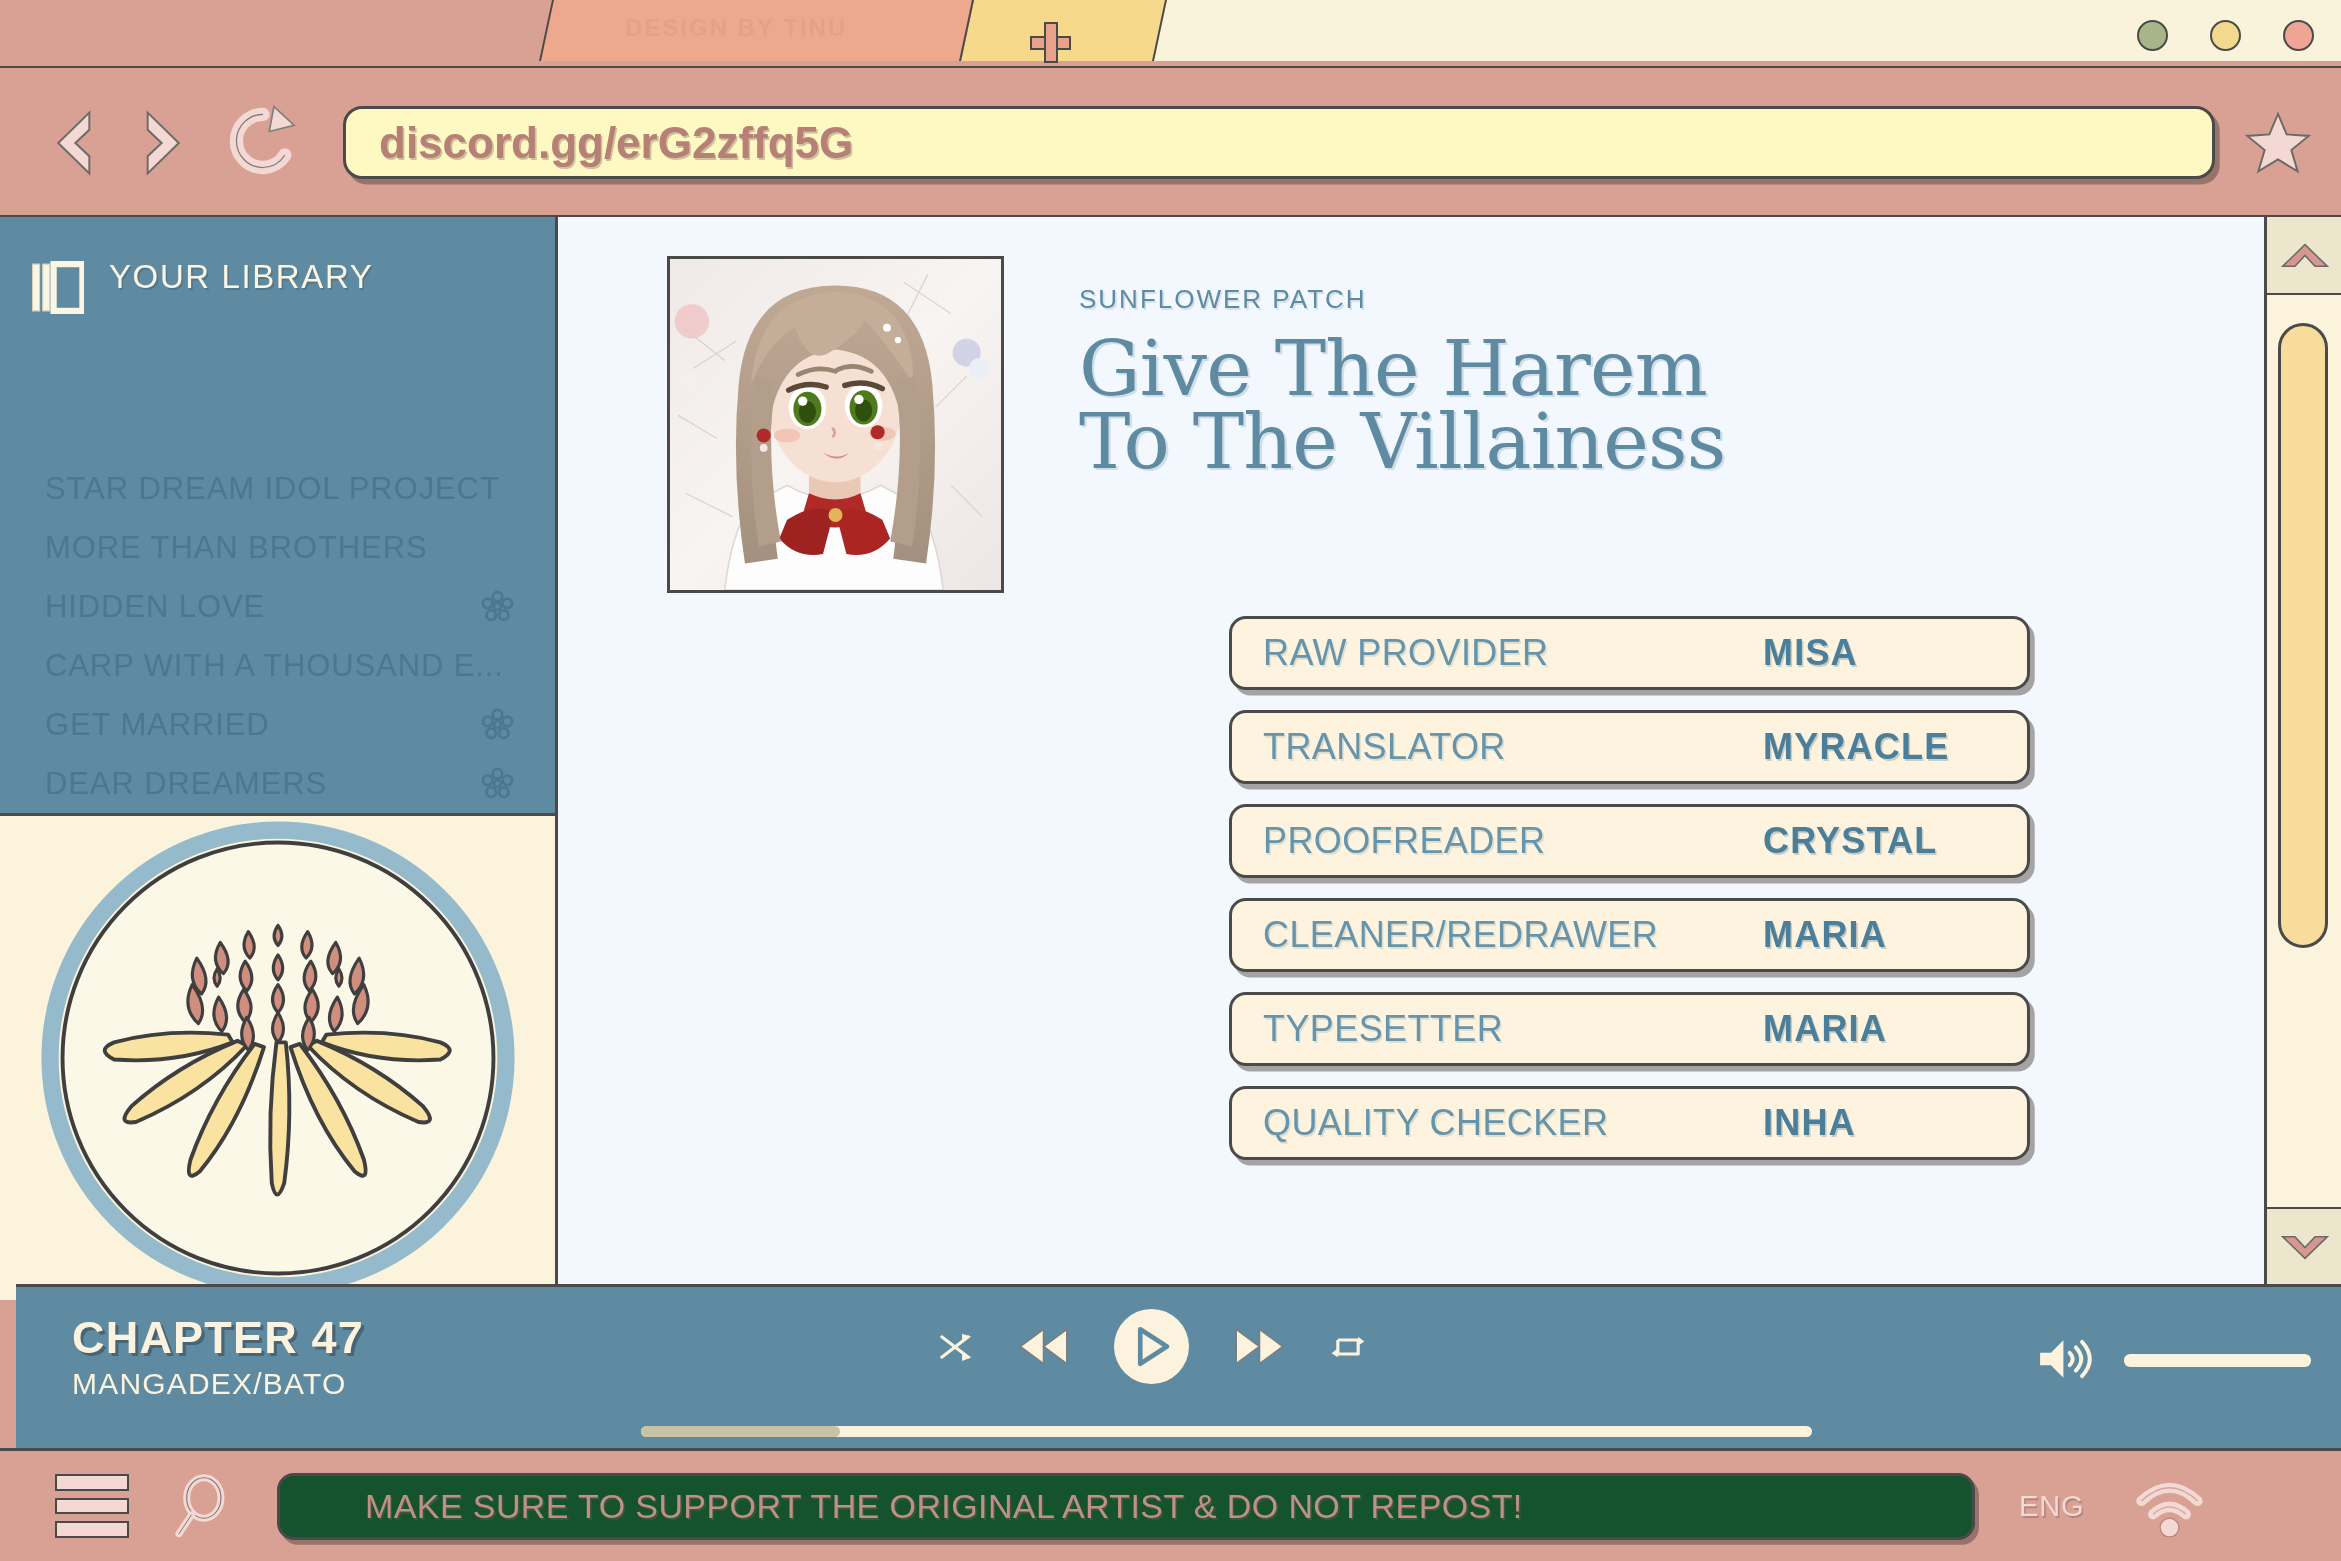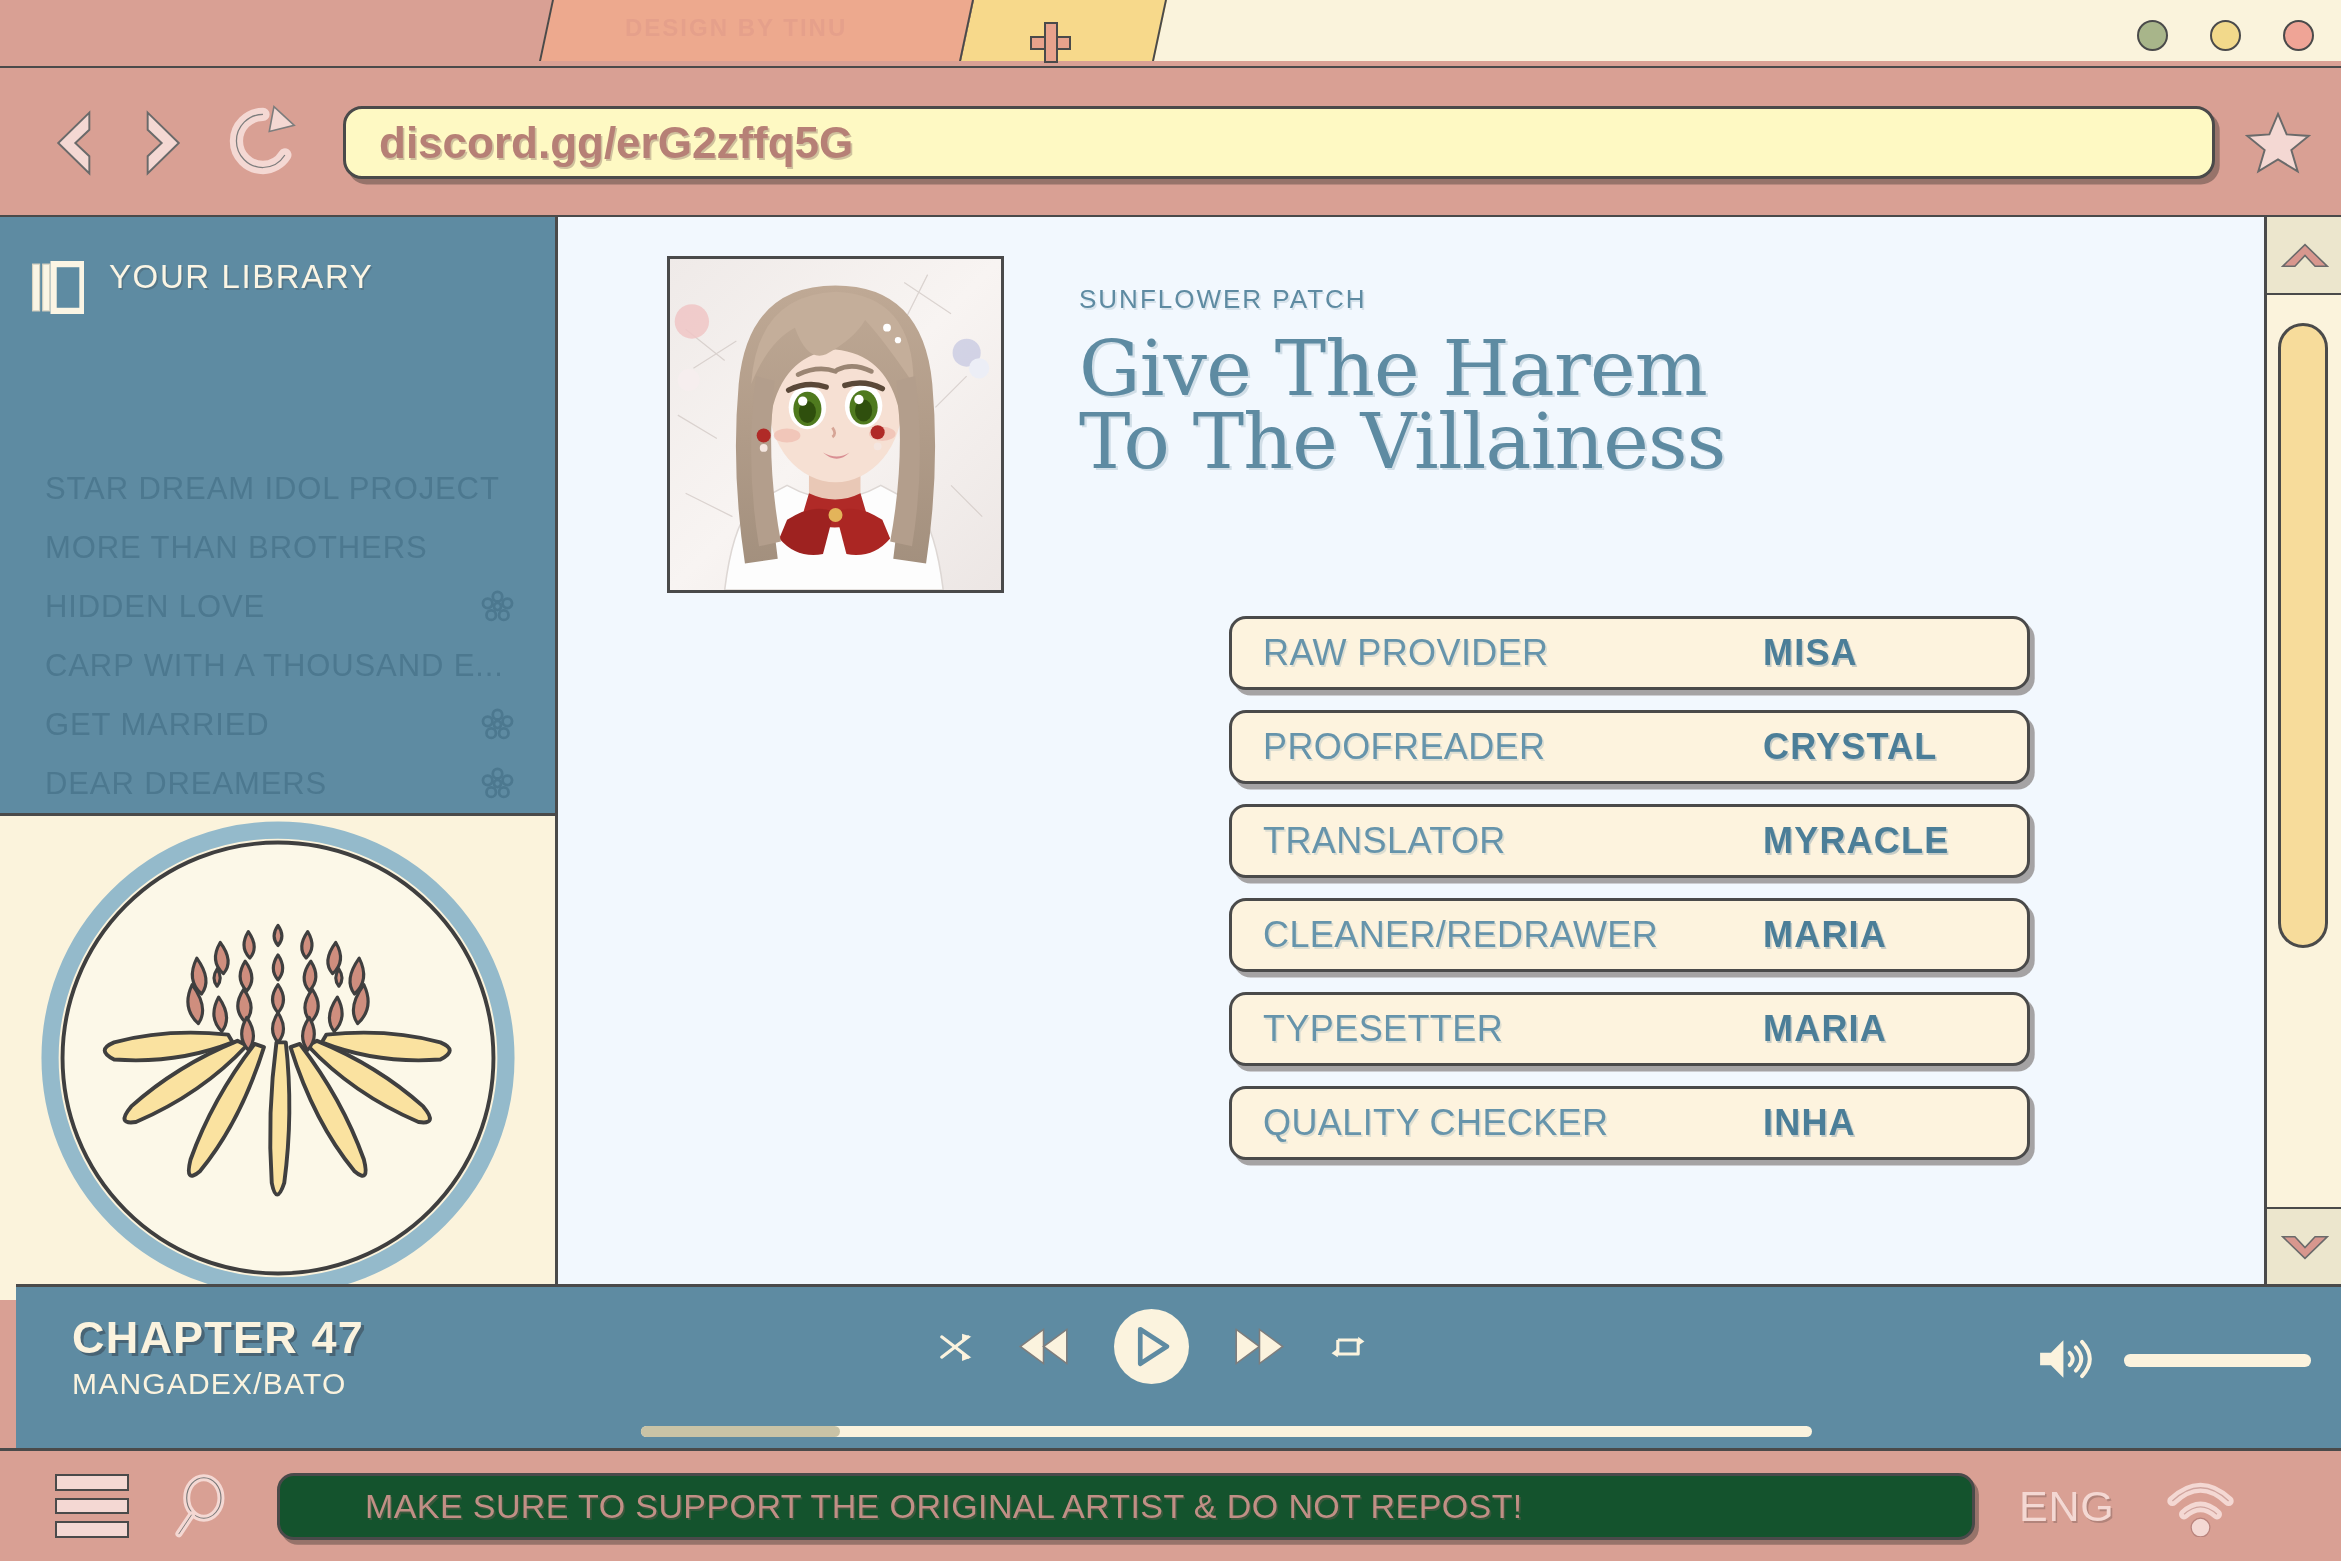--- a/index.html
+++ b/index.html
@@ -242,21 +242,21 @@
     box-shadow:3.9px 4.7px 0 rgba(70,60,55,.45);
     padding-left:44px;
   }
   #notice-text {
     margin-left:41px; font-size:34px; letter-spacing:0.4px; color:#c08f85;
     text-shadow:1.6px 1.6px 0 rgba(130,95,90,.35);
     white-space:nowrap;
   }
   #lang-label {
     flex:none; margin-left:44px;
-    font-size:43px; letter-spacing:0.8px; color:#f4d8d3;
+    font-size:29px; letter-spacing:0.8px; color:#f4d8d3;
     text-shadow:1.6px 2.3px 0 rgba(120,90,85,.4);
   }
   #wifi-icon { flex:none; margin-left:48px; margin-right:39px; line-height:0; }
 </style>
 </head>
 <body>
 
 <div id="tabstrip">
   <div class="tab-shape" id="tab-right-shape"></div>
   <div class="tab-shape" id="tab-plus-shape"></div>
@@ -494,26 +494,26 @@
           </div>
       </div>
     </div>
 
     <div id="credits">
       <div class="credit-row">
         <span class="credit-label">RAW PROVIDER</span>
         <span class="credit-value">MISA</span>
       </div>
       <div class="credit-row">
+        <span class="credit-label">TRANSLATOR</span>
+        <span class="credit-value">MYRACLE</span>
+      </div>
+      <div class="credit-row">
         <span class="credit-label">PROOFREADER</span>
         <span class="credit-value">CRYSTAL</span>
-      </div>
-      <div class="credit-row">
-        <span class="credit-label">TRANSLATOR</span>
-        <span class="credit-value">MYRACLE</span>
       </div>
       <div class="credit-row">
         <span class="credit-label">CLEANER/REDRAWER</span>
         <span class="credit-value">MARIA</span>
       </div>
       <div class="credit-row">
         <span class="credit-label">TYPESETTER</span>
         <span class="credit-value">MARIA</span>
       </div>
       <div class="credit-row">

